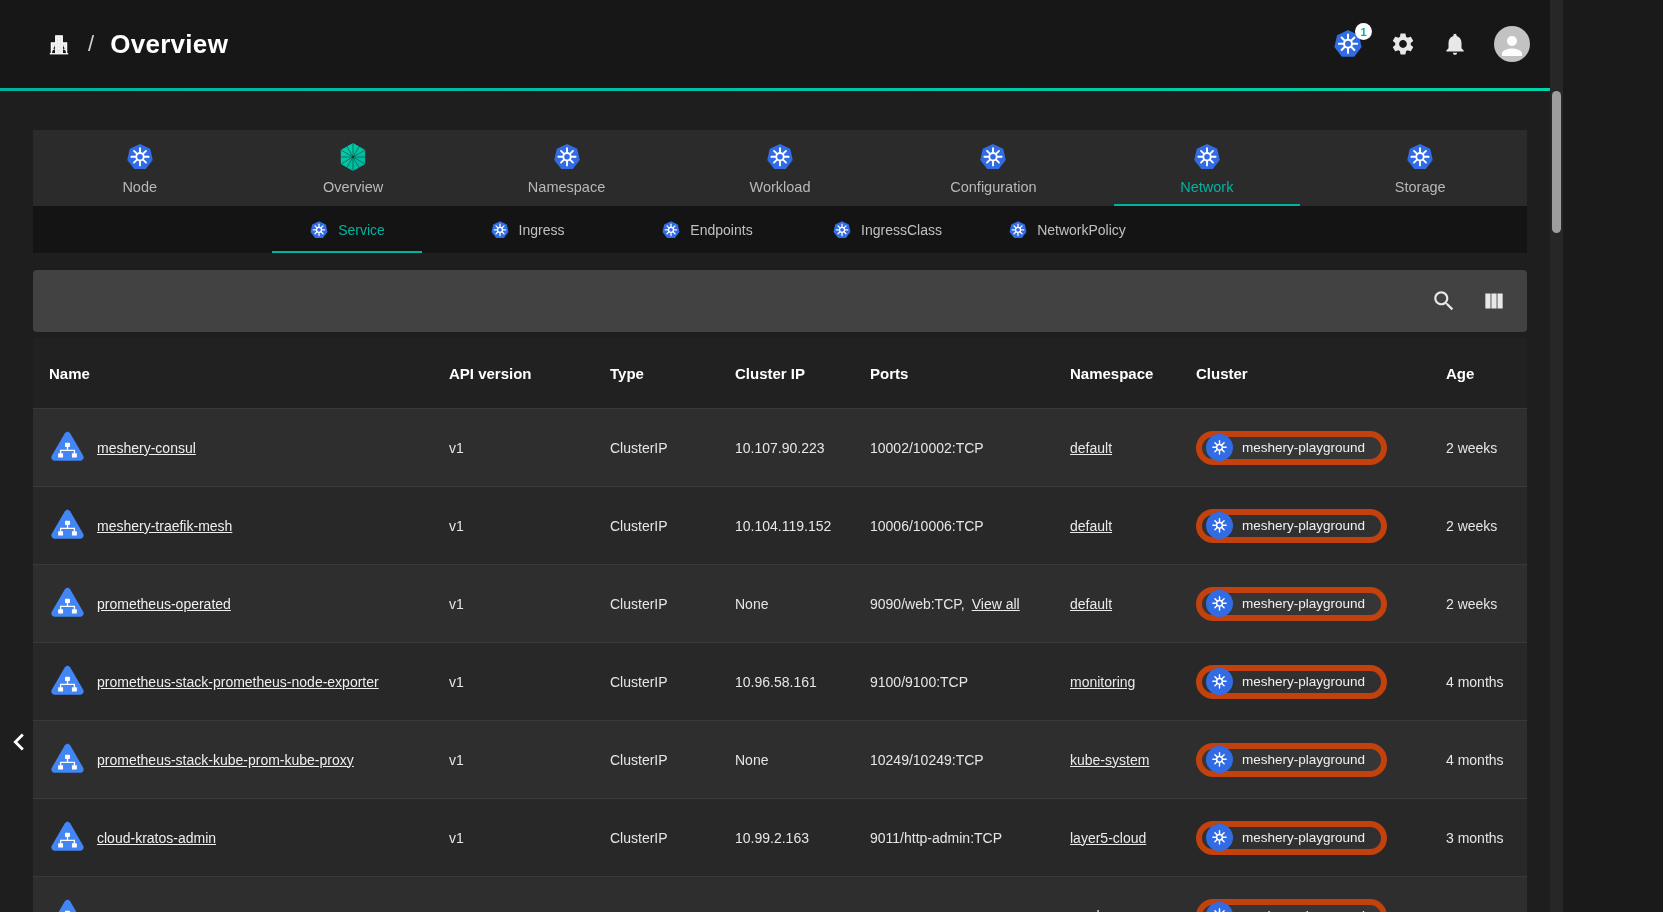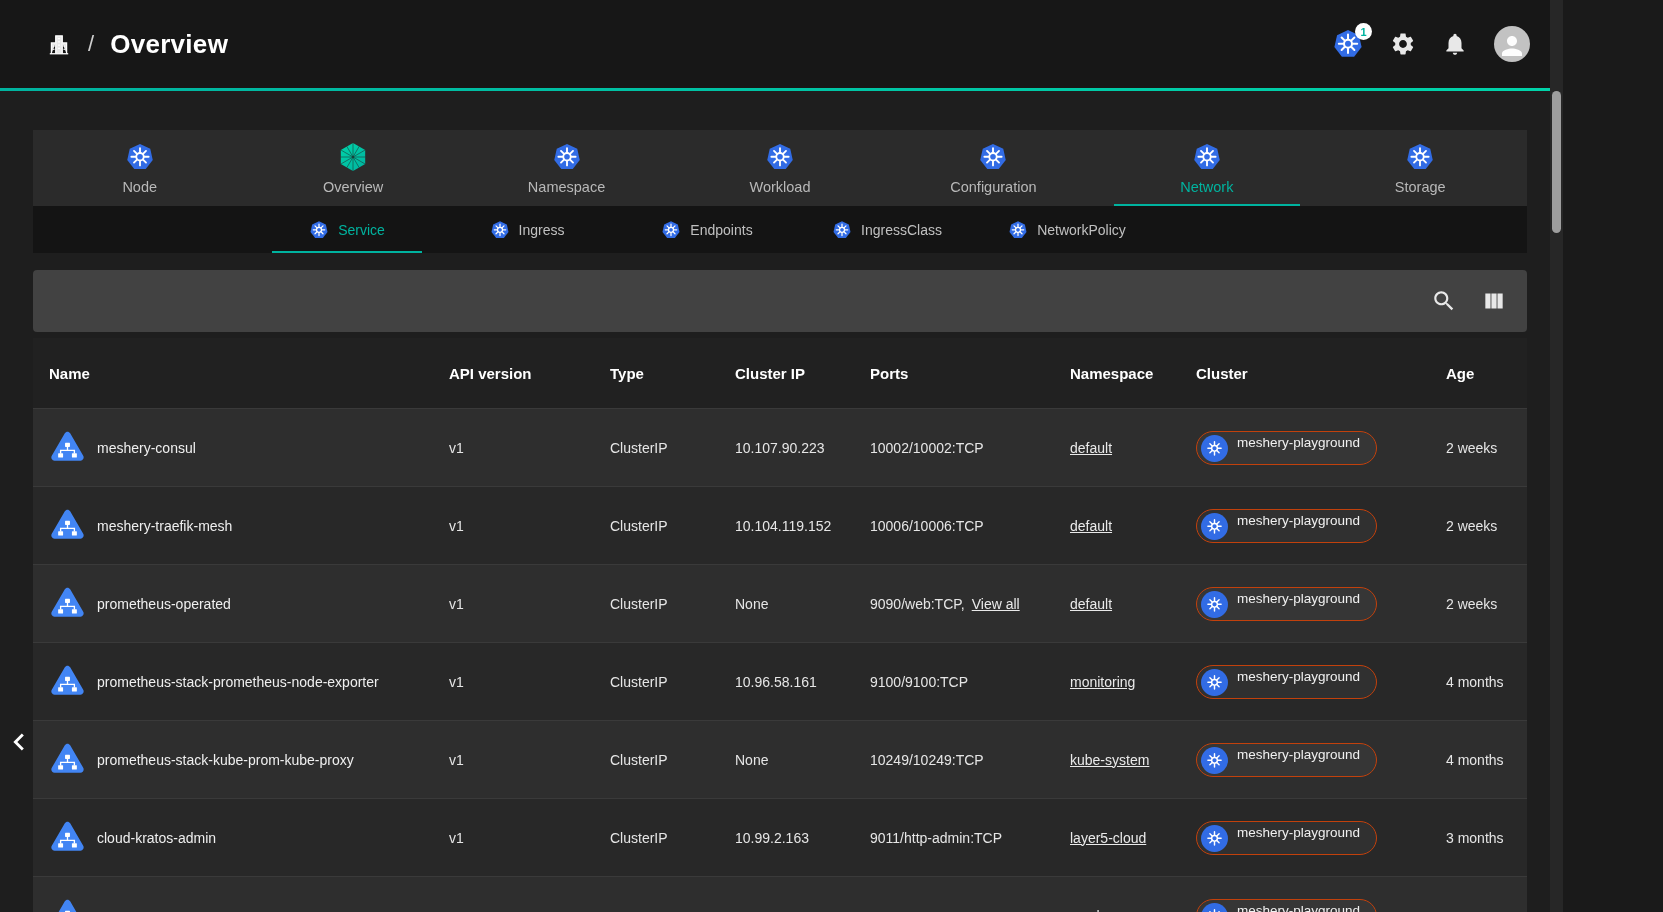--- a/index.html
+++ b/index.html
@@ -62,27 +62,27 @@
   .table{margin-top:6px;}
   .thead,.tr{display:grid;grid-template-columns:416px 161px 125px 135px 200px 126px 250px 81px;
     align-items:center;}
   .thead{height:70px;background:#212121;}
   .th{font-size:15px;font-weight:bold;color:#fff;cursor:pointer;}
   .th.name{padding-left:16px;}
   .tr{height:78px;border-top:1px solid #3a3a3a;}
   .tr.odd{background:#2e2e2e;}
   .tr.even{background:#282828;}
   .td{font-size:14px;color:#e6e6e6;}
-  .td.name{padding-left:16px;display:flex;align-items:center;gap:11px;color:#efefef;}
+  .td.name{padding-left:16px;display:flex;align-items:center;gap:11px;color:#efefef;text-decoration:underline;}
   .svc-icon{width:37px;height:35px;flex:0 0 auto;}
   .svc-icon svg{width:37px;height:35px;display:block;}
   .ns-link{color:#eaeaea;text-decoration:underline;cursor:pointer;}
   .view-all{color:#eaeaea;text-decoration:underline;cursor:pointer;margin-left:7px;margin-top:16px;}
   .view-all:empty{display:none;}
-  .chip{display:inline-flex;align-items:flex-start;gap:9px;height:34px;border:1px solid #c2410c;
+  .chip{display:inline-flex;align-items:center;gap:9px;height:34px;border:6px solid #c2410c;
     border-radius:17px;padding:3px 16px 3px 4px;background:rgba(255,255,255,.04);cursor:pointer;}
   .chip-avatar{width:27px;height:27px;border-radius:50%;background:var(--k8s-blue);
     display:flex;align-items:center;justify-content:center;}
   .chip-avatar svg{width:23px;height:23px;display:block;}
   .chip-label{font-size:13.5px;color:#f0f0f0;}
 
   
   .drawer-toggle{position:absolute;left:2px;top:722px;width:34px;height:40px;z-index:8;
     display:flex;align-items:center;cursor:pointer;}
   .drawer-toggle svg{width:34px;height:34px;fill:#fff;}

